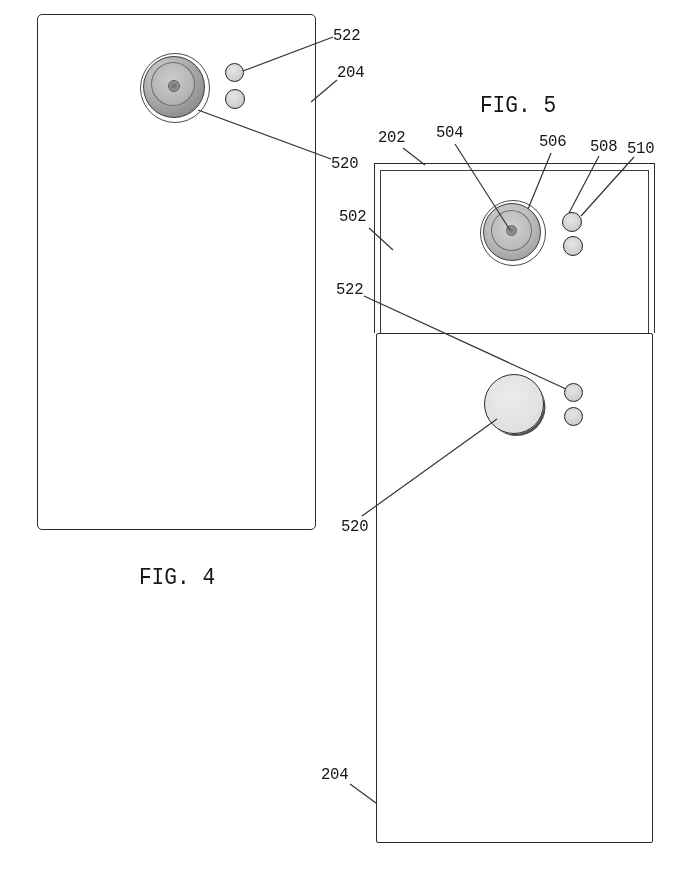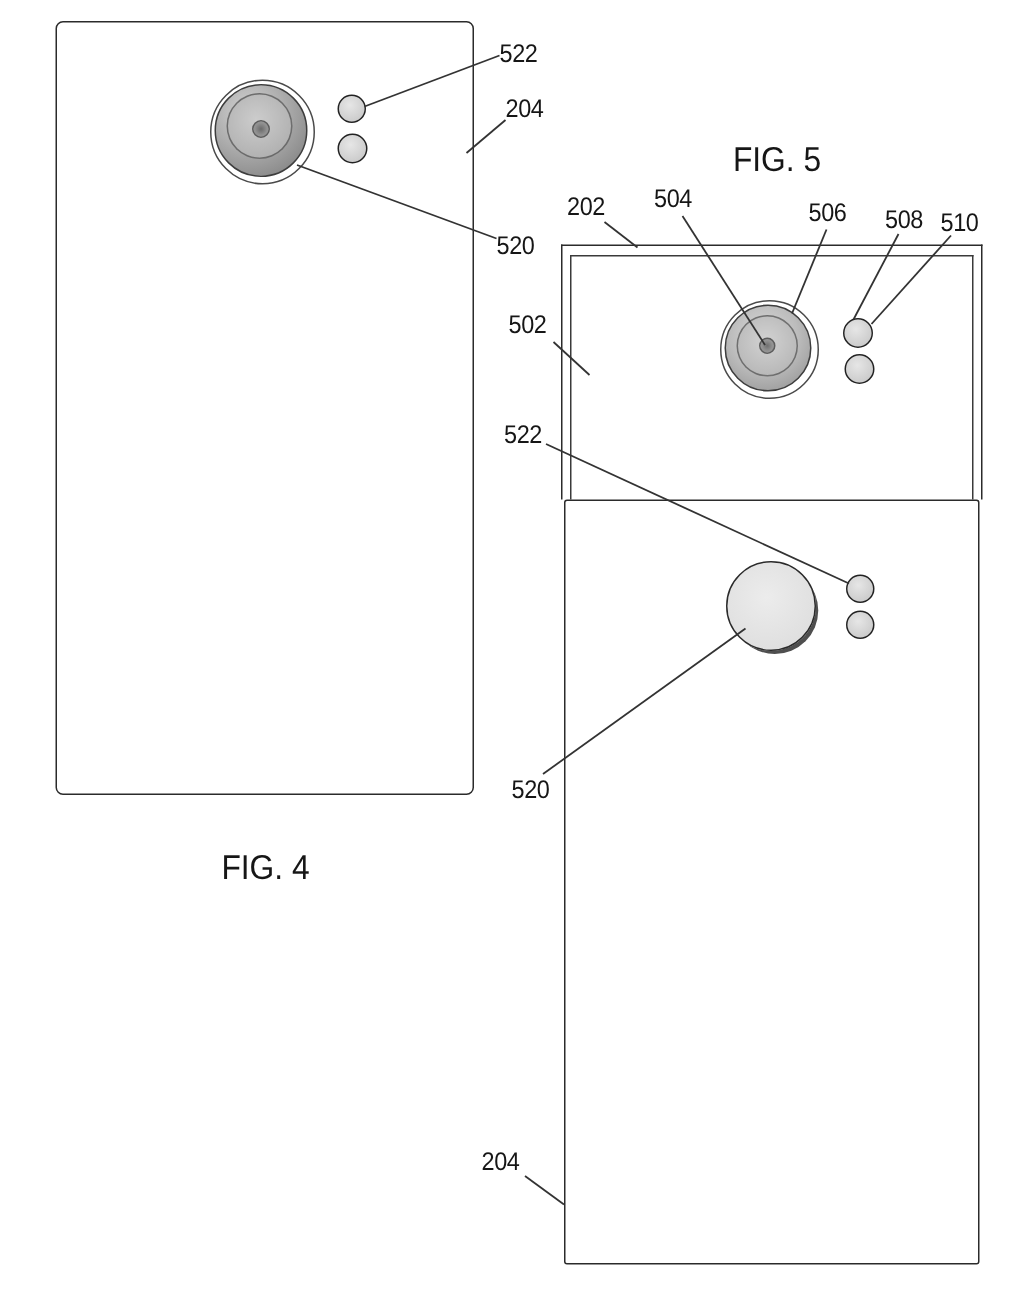--- a/index.html
+++ b/index.html
@@ -1,21 +1,21 @@
 <!DOCTYPE html>
 <html><head>
 <meta charset="utf-8">
 <style>
   html, body { margin: 0; padding: 0; background: #ffffff; }
   #page {
     position: relative;
     width: 687px;
     height: 877px;
     background: #ffffff;
-    font-family: Liberation Sans, sans-serif;
+    font-family: Liberation Mono, monospace;
     color: #111;
     overflow: hidden;
   }
 
   
   .rect {
     position: absolute;
     border: 1.6px solid #2b2b2b;
     background: #ffffff;
     box-sizing: border-box;

